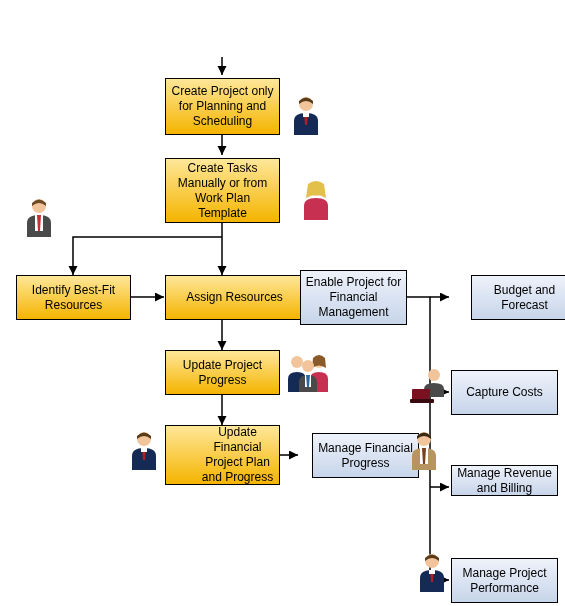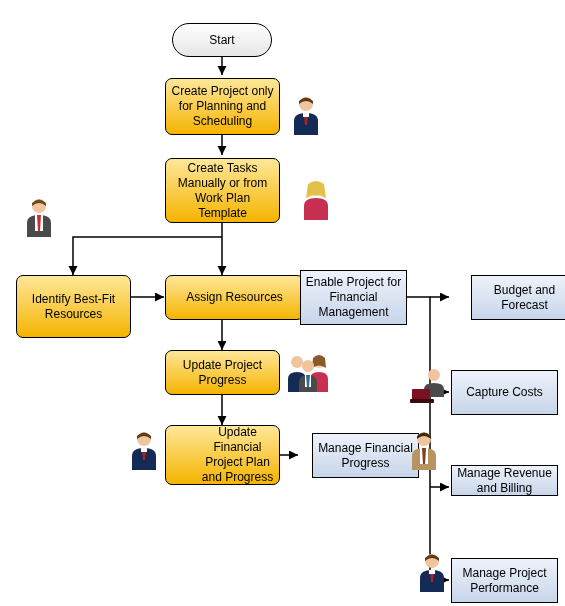--- a/index.html
+++ b/index.html
@@ -27,21 +27,20 @@
     line-height: 1.25;
   }
   .start {
     width: 100px;
     height: 34px;
     border-radius: 17px;
     background: linear-gradient(#ffffff 0%, #f2f2f2 50%, #e6e6e6 100%);
   }
   .yellow {
     background: linear-gradient(#ffe799, #f4b400);
-    border-radius: 7px;
   }
   .blue {
     background: linear-gradient(#eef2fa, #c7d5ea);
   }
   svg.overlay {
     position: absolute;
     left: 0;
     top: 0;
     pointer-events: none;
   }
@@ -88,32 +87,29 @@
 
     <line x1="430" y1="392" x2="449" y2="392" stroke="#000" stroke-width="1.5" marker-end="url(#arrow)"></line>
 
     <line x1="430" y1="487" x2="449" y2="487" stroke="#000" stroke-width="1.5" marker-end="url(#arrow)"></line>
 
     <line x1="430" y1="580" x2="449" y2="580" stroke="#000" stroke-width="1.5" marker-end="url(#arrow)"></line>
 
     <line x1="407" y1="455" x2="430" y2="455" stroke="#000" stroke-width="1.5"></line>
   </svg>
 
-  <div class="node start" style="left:172px; top:23px;">
-    <span>Start</span>
-  </div>
 
   <div class="node yellow" style="left:165px; top:78px; width:115px; height:57px;">
     <span>Create Project only for Planning and Scheduling</span>
   </div>
   <div class="node yellow" style="left:165px; top:158px; width:115px; height:65px;">
     <span>Create Tasks Manually or from Work Plan Template</span>
   </div>
 
-  <div class="node yellow" style="left:16px; top:275px; width:115px; height:63px;">
+  <div class="node yellow" style="left:16px; top:275px; width:115px; height:45px;">
     <span>Identify Best-Fit Resources</span>
   </div>
   <div class="node yellow" style="left:165px; top:275px; width:139px; height:45px;">
     <span>Assign Resources</span>
   </div>
   <div class="node blue" style="left:300px; top:270px; width:107px; height:55px;">
     <span>Enable Project for Financial Management</span>
   </div>
   <div class="node blue" style="left:451px; top:275px; width:107px; height:45px;margin-left:20px;">
     <span>Budget and Forecast</span>

